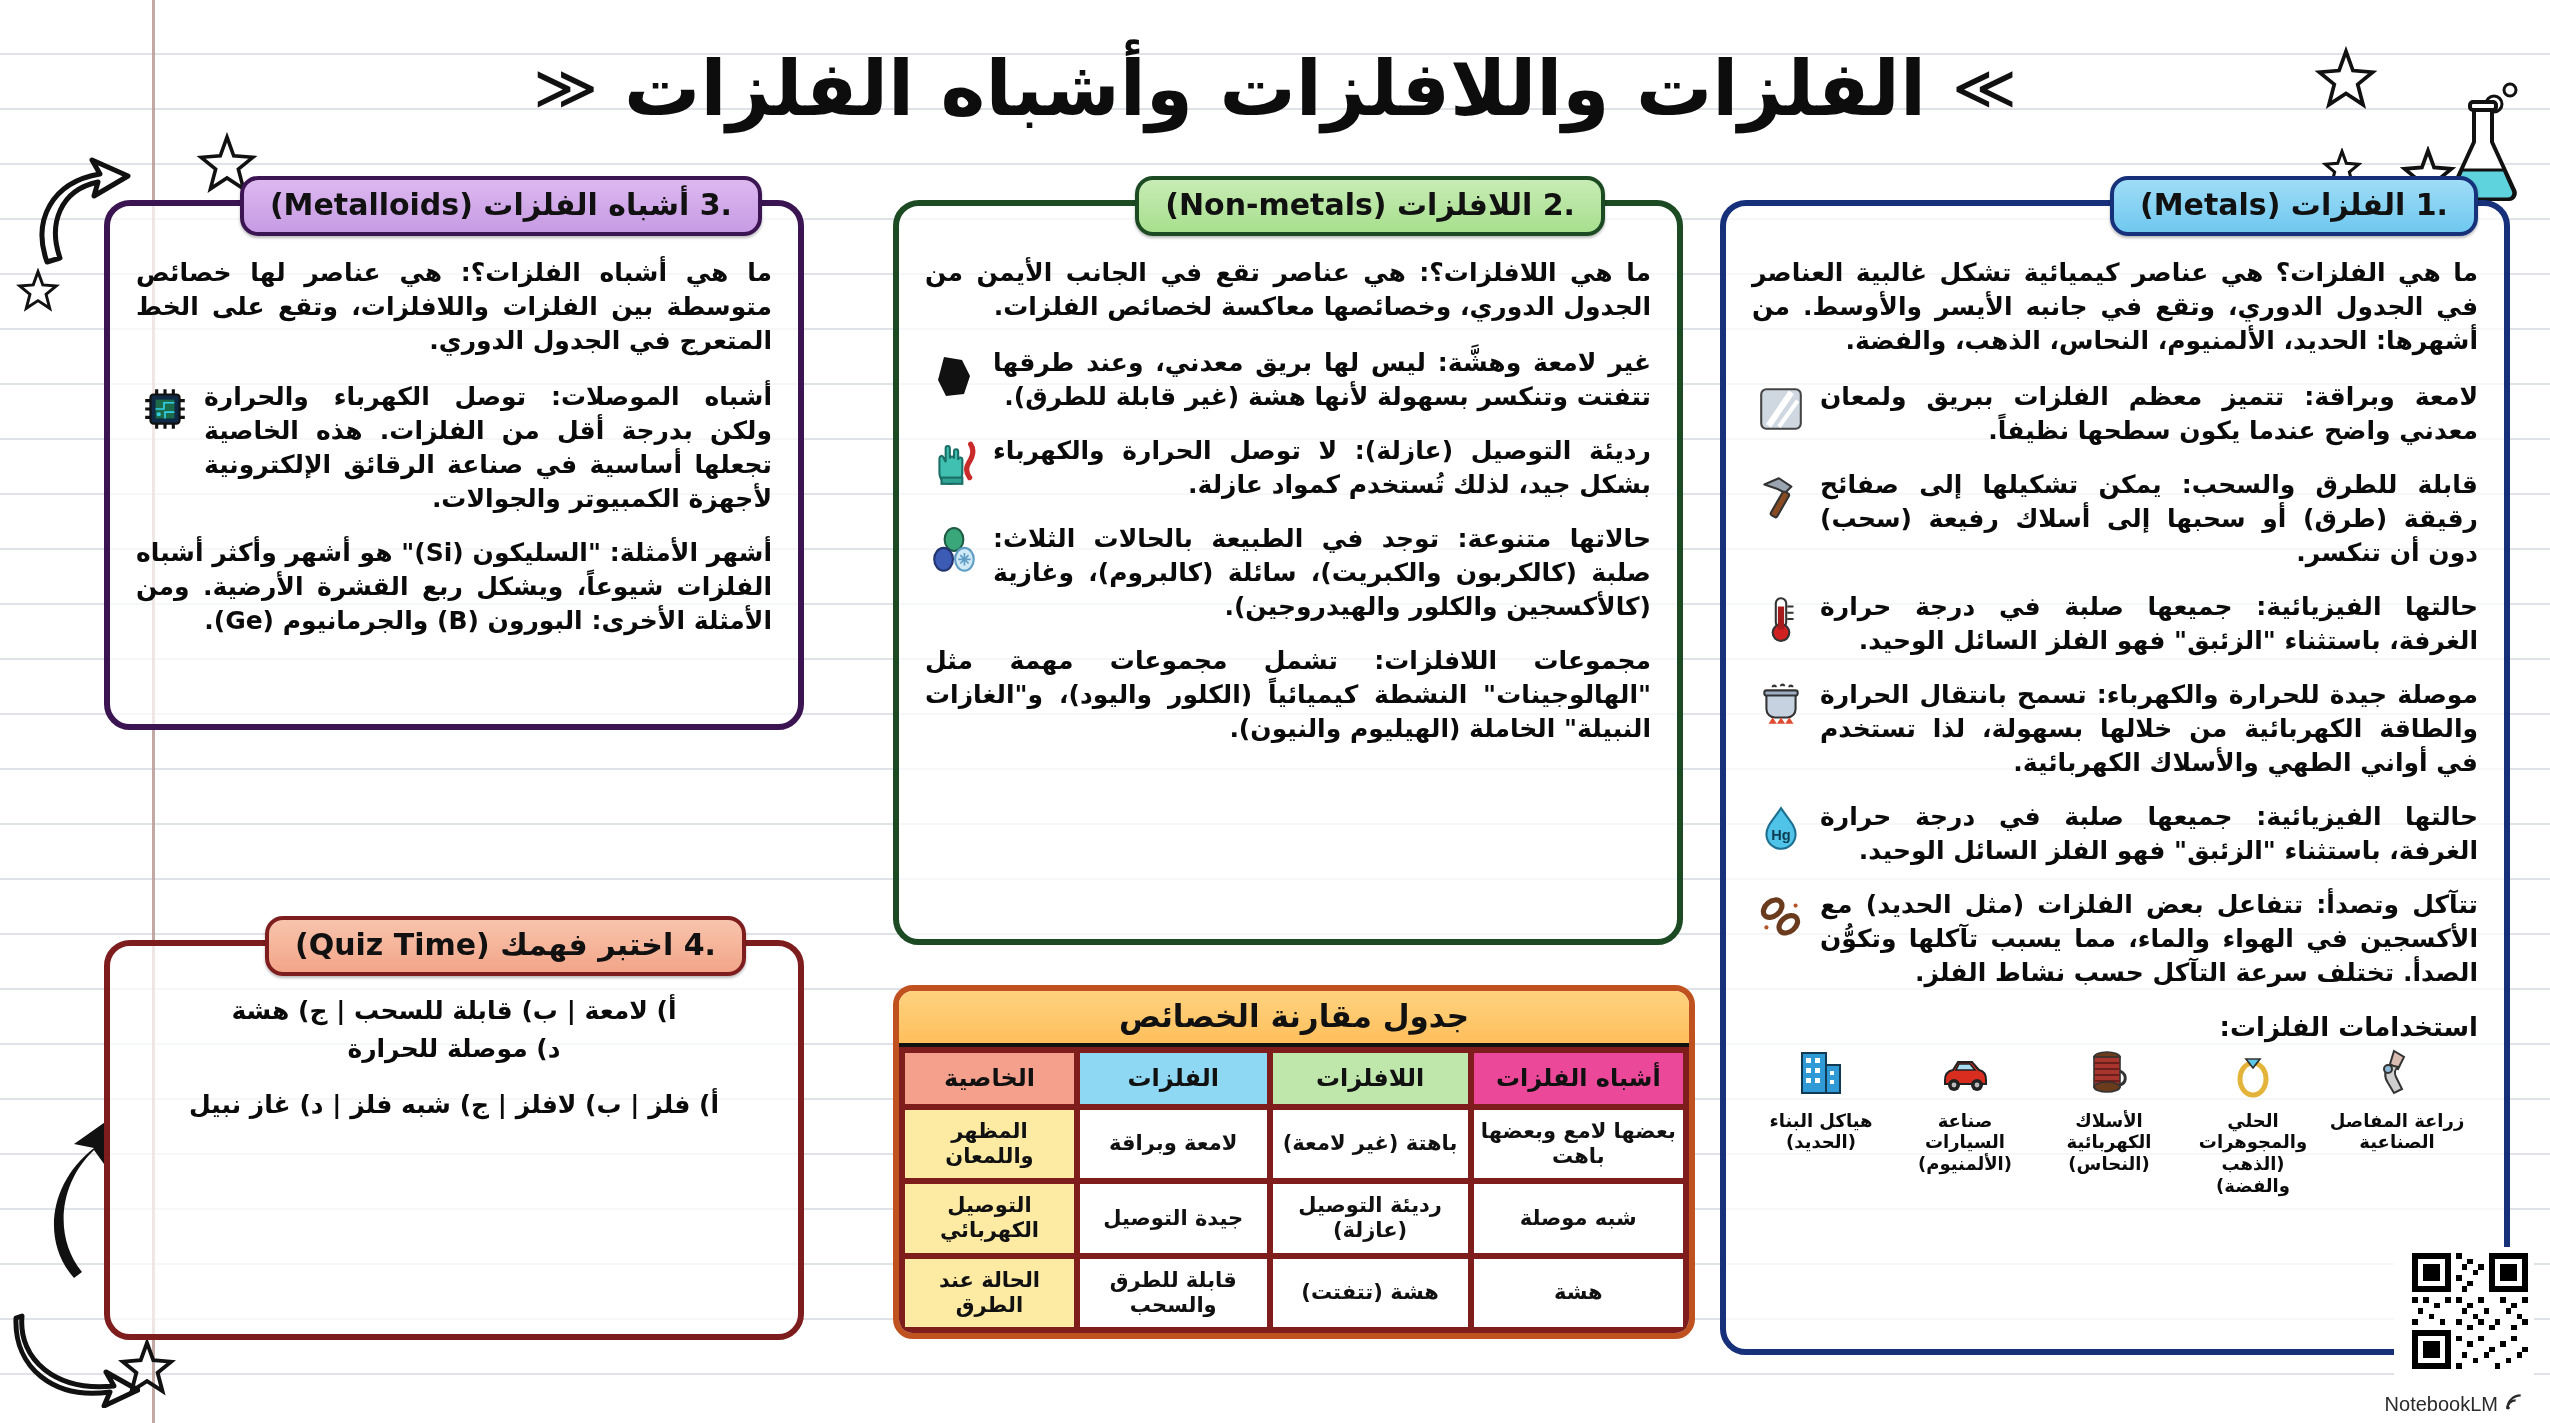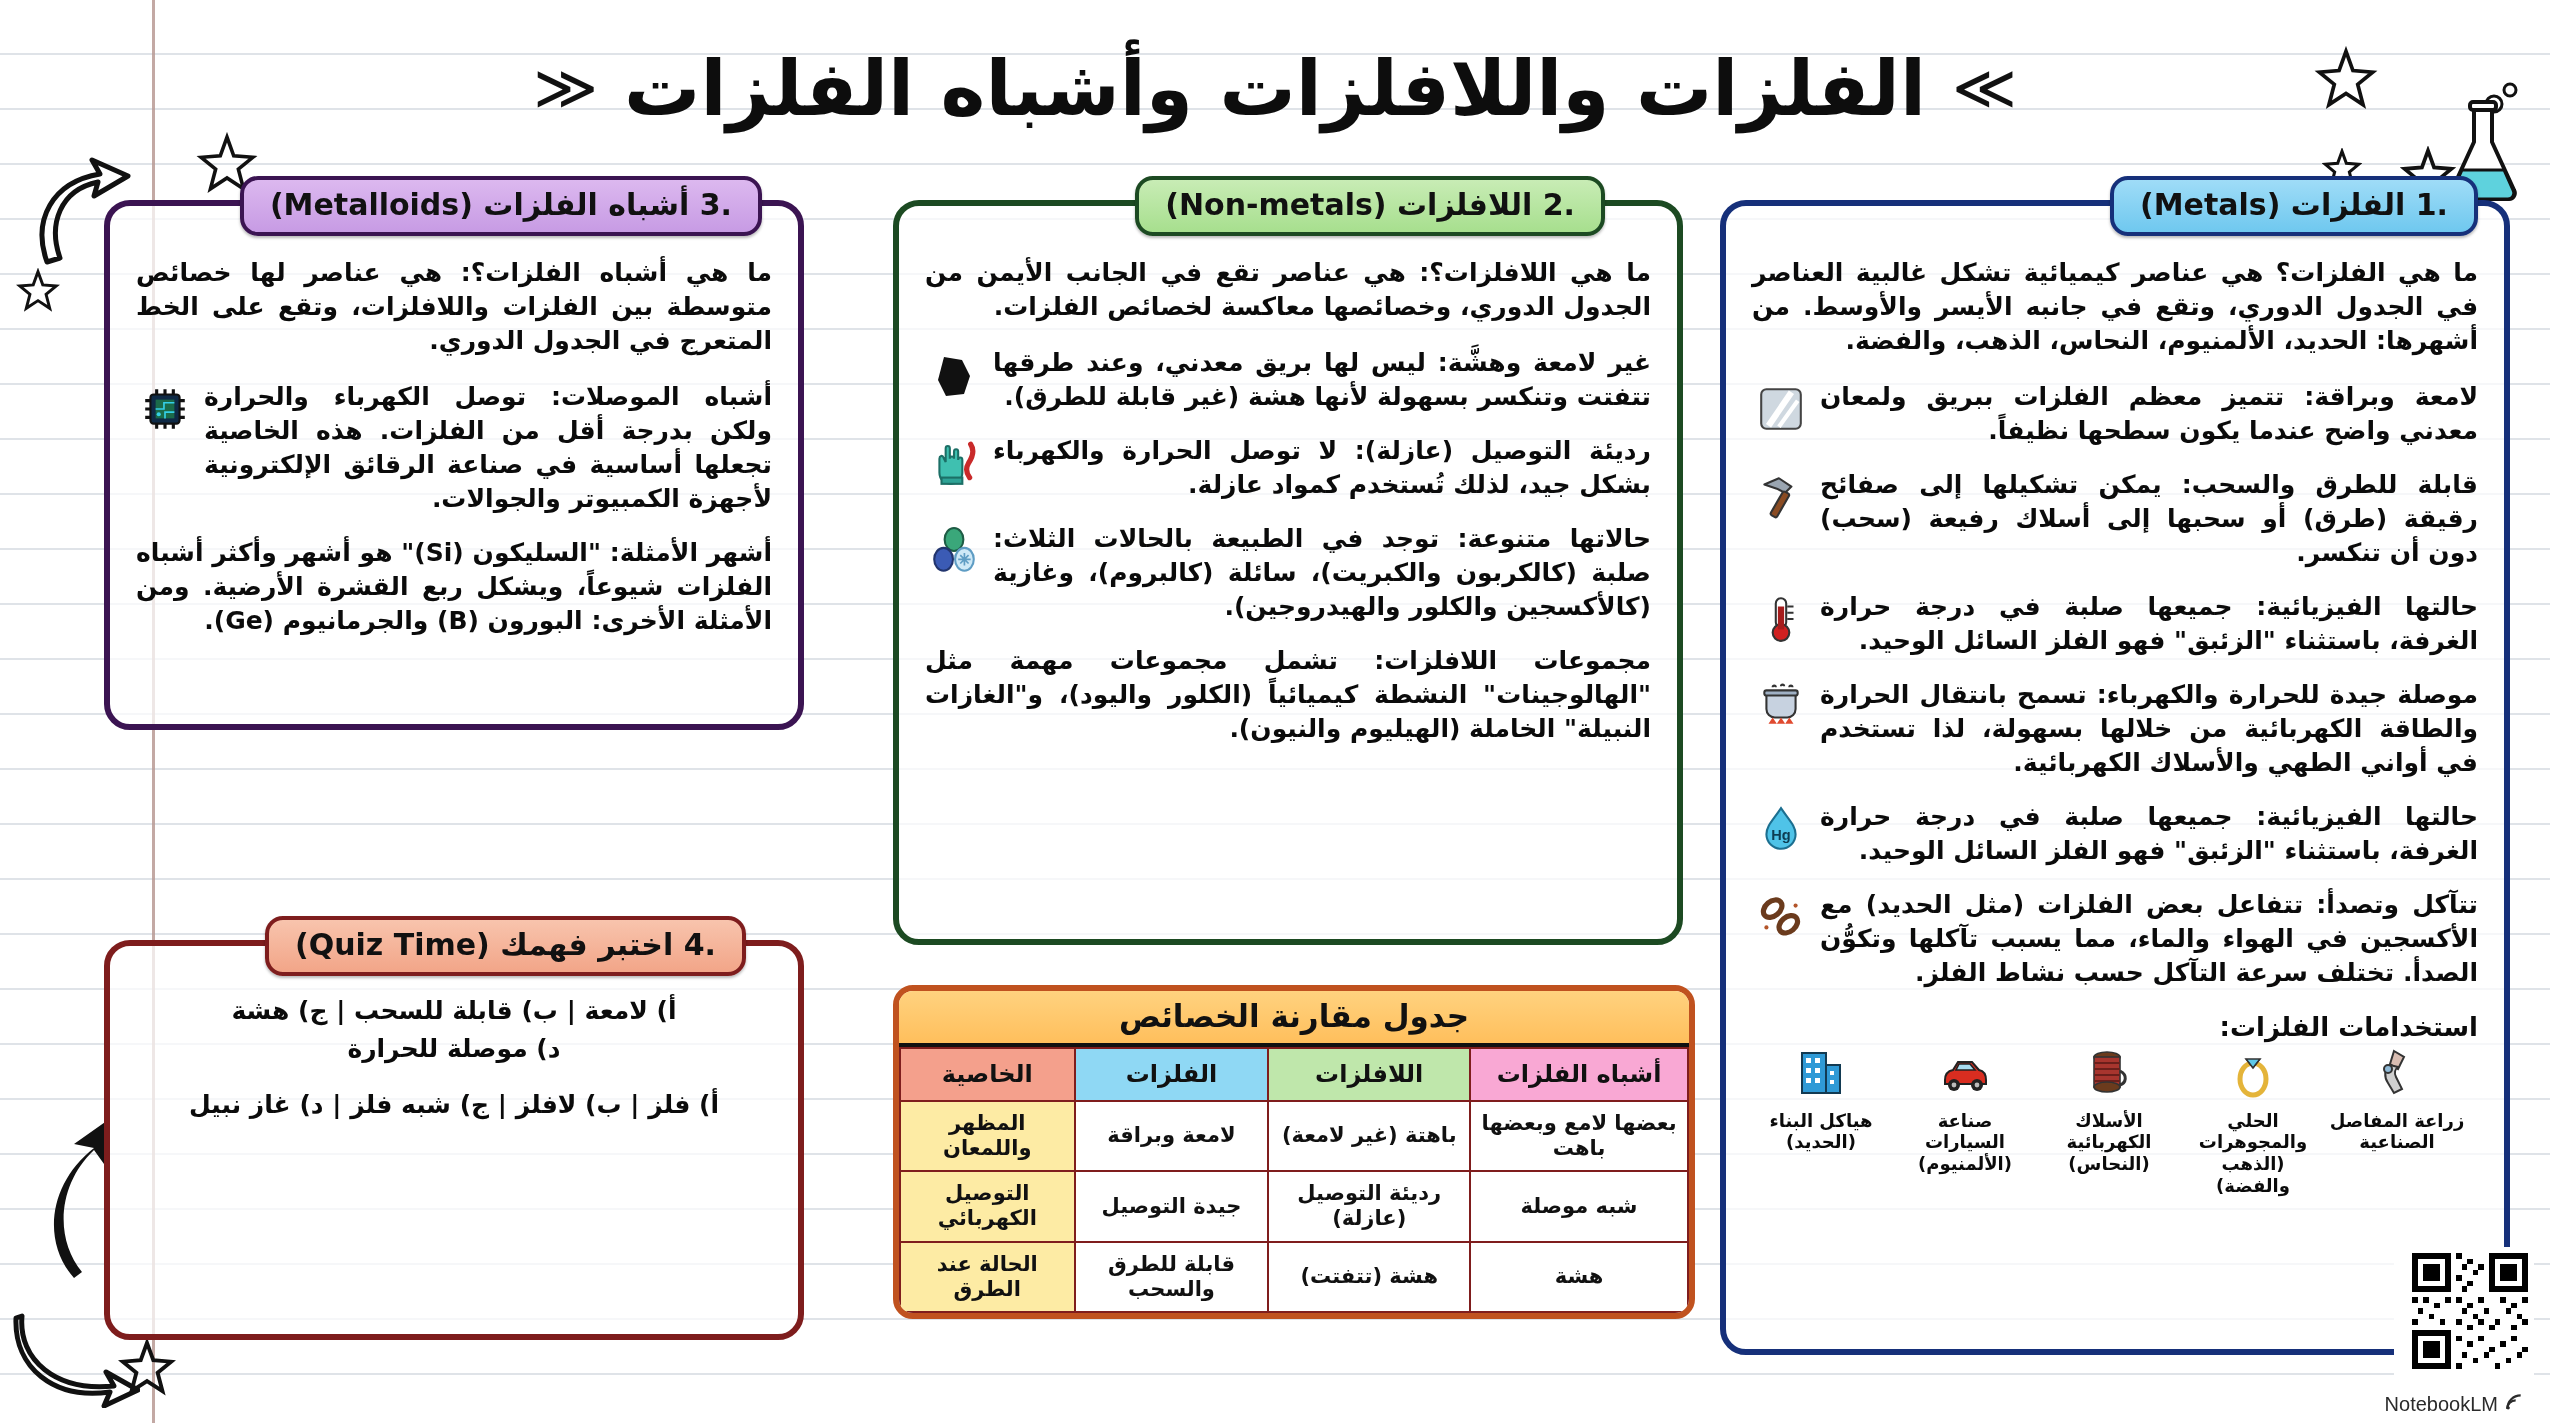--- a/index.html
+++ b/index.html
@@ -134,30 +134,30 @@
     overflow:hidden;background:#fff;z-index:5;
   }
   #table-title{
     background:linear-gradient(#ffd27f,#ffbf5c);
     text-align:center;font-size:31px;font-weight:bold;color:#111;
     padding:7px 0 9px 0;border-bottom:4px solid #111;
     font-family:"DejaVu Sans","Liberation Sans",sans-serif;
   }
   table{border-collapse:collapse;width:100%;}
   th,td{
-    border:2px solid #7f1d1d;text-align:center;
+    border:6px solid #7f1d1d;text-align:center;
     font-size:21px;font-weight:bold;color:#111;
     padding:9px 4px;line-height:1.2;
     font-family:"DejaVu Sans","Liberation Sans",sans-serif;
   }
   th{font-size:24px;padding:11px 4px;}
   .th-prop{background:#f4a08c;}
   .th-met{background:#8fd8f4;}
   .th-non{background:#bfe7ab;}
-  .th-mel{background:#f9a8d4;}
+  .th-mel{background:#ec4899;}
   .cell-prop{background:#fdeba4;}
 
   
   .deco{position:absolute;z-index:3;color:#111;}
   .star{font-size:0;}
   .star svg{display:block;}
   #flask{position:absolute;right:18px;top:78px;z-index:3;}
   #qr{
     position:absolute;right:16px;bottom:36px;width:128px;height:128px;z-index:9;
     background:#fff;padding:6px;

